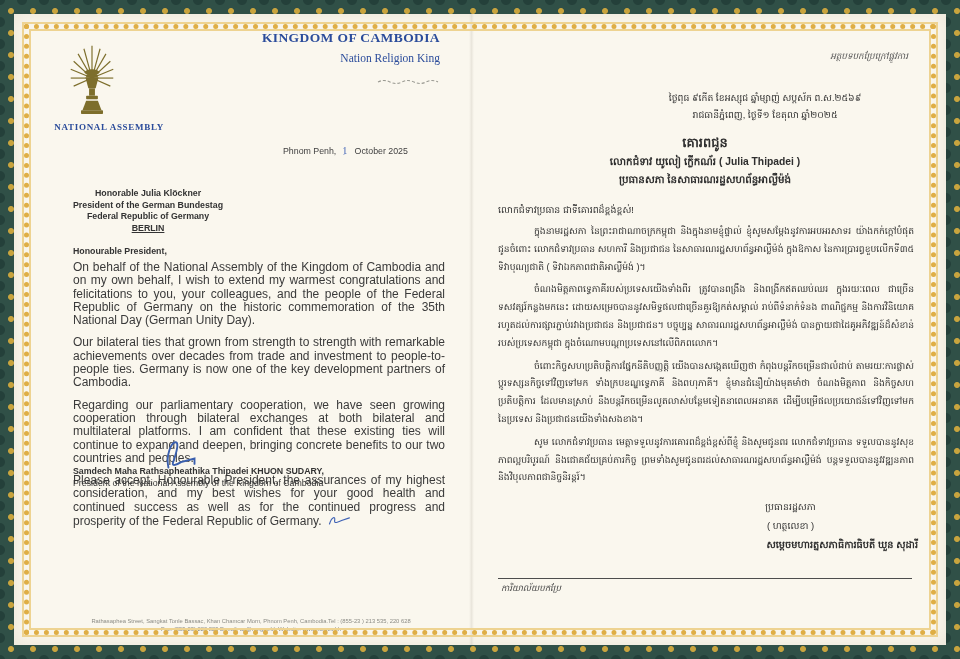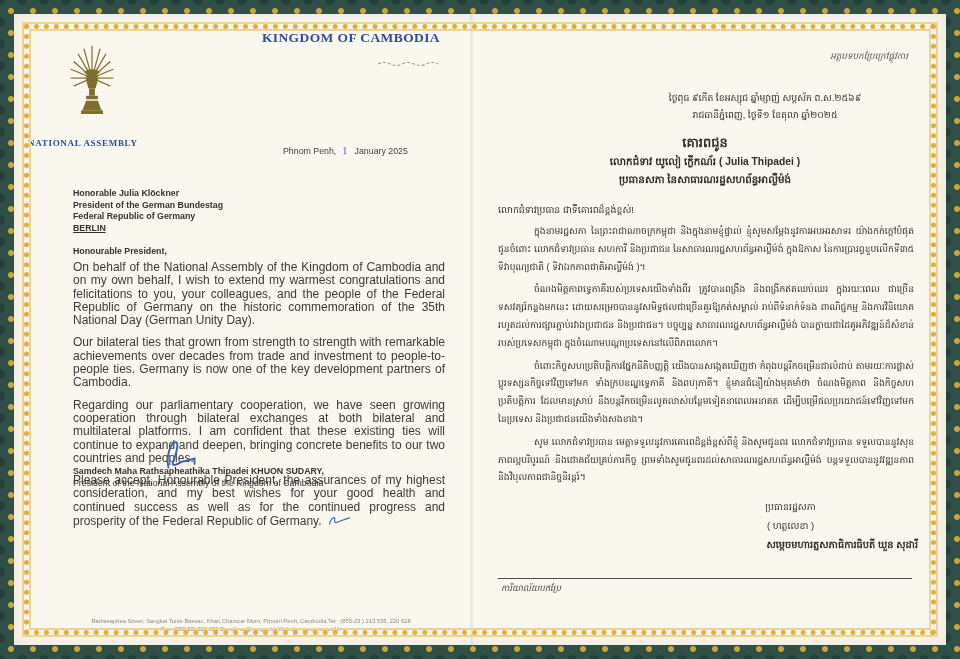--- a/index.html
+++ b/index.html
@@ -26,26 +26,26 @@
   .fold{
     position:absolute;left:469px;top:14px;bottom:14px;width:5px;
     background:linear-gradient(90deg,rgba(0,0,0,0),rgba(90,80,60,.10),rgba(0,0,0,0));
   }
   .abs{position:absolute;}
   
   .kingdom-block{left:150px;top:30px;width:290px;text-align:right;color:#2b4c9b;font-family:"Liberation Serif",serif;}
   .kingdom-title{font-size:13.5px;font-weight:bold;letter-spacing:.4px;}
   .kingdom-motto{font-size:11.5px;margin-top:6px;}
   .divider-squiggle{margin-top:8px;}
-  .assembly-label{left:28px;top:122px;width:136px;text-align:left;color:#2b4c9b;
-    font-family:"Liberation Serif",serif;font-weight:bold;font-size:9px;letter-spacing:.7px;margin-top:16px;}
+  .assembly-label{left:28px;top:122px;width:136px;text-align:right;color:#2b4c9b;
+    font-family:"Liberation Serif",serif;font-weight:bold;font-size:9px;letter-spacing:.7px;}
   .dateline{left:283px;top:145px;width:170px;font-size:8.8px;color:#3f3f3f;white-space:nowrap;}
   .hand-day{display:inline-block;color:#3f62b5;font-family:"Liberation Serif",serif;
     font-style:italic;font-size:10.5px;transform:rotate(-10deg);margin:0 7px 0 6px;}
-  .recipient{left:73px;top:188px;font-size:8.8px;font-weight:bold;line-height:11.5px;color:#333;}
+  .recipient{left:73px;top:188px;font-size:8.8px;font-weight:bold;line-height:11.5px;color:#333;text-align:center;}
   .recipient .ul{text-decoration:underline;}
   .salutation{left:73px;top:246px;font-size:8.8px;font-weight:bold;color:#333;}
   .letter-body{left:73px;top:261px;width:372px;font-size:12px;line-height:13.3px;
     text-align:justify;color:#3a3a3a;}
   .letter-body p{margin:0 0 9px 0;}
   .ink-initial{display:inline-block;vertical-align:-2px;margin-left:4px;}
   .sig-svg{left:152px;top:436px;}
   .sig-block{left:73px;top:466px;font-size:8.8px;line-height:11.5px;color:#333;}
   .sig-name{font-weight:bold;}
   .lp-footer{left:38px;top:617px;width:426px;text-align:center;font-size:5.8px;
@@ -98,28 +98,29 @@
       <rect x="22" y="70" width="16" height="5" rx="1"></rect>
       <path d="M17,90 L43,90 L38,77 L22,77 Z"></path>
       <rect x="15" y="90" width="30" height="5" rx="1"></rect>
     </g>
   </svg>
 
   <div class="abs assembly-label">NATIONAL ASSEMBLY</div>
 
   <div class="abs kingdom-block">
     <div class="kingdom-title">KINGDOM OF CAMBODIA</div>
+    <div class="kingdom-motto">Nation Religion King</div>
     <div class="divider-squiggle">
       <svg width="64" height="8" viewBox="0 0 64 8">
         <path d="M2,4 q6,-3 12,0 t12,0 t12,0 t12,0 t12,0" stroke="#9a9a92" stroke-width="1.1" fill="none" stroke-dasharray="3 2"></path>
       </svg>
     </div>
   </div>
 
-  <div class="abs dateline"><span>Phnom Penh,</span><span class="hand-day">1</span><span>January 2025</span></div>
+  <div class="abs dateline"><span>Phnom Penh,</span><span class="hand-day">1</span><span>October 2025</span></div>
 
   <div class="abs recipient">
     <div>Honorable Julia Klöckner</div>
     <div>President of the German Bundestag</div>
     <div>Federal Republic of Germany</div>
     <div class="ul">BERLIN</div>
   </div>
 
   <div class="abs salutation">Honourable President,</div>
 

